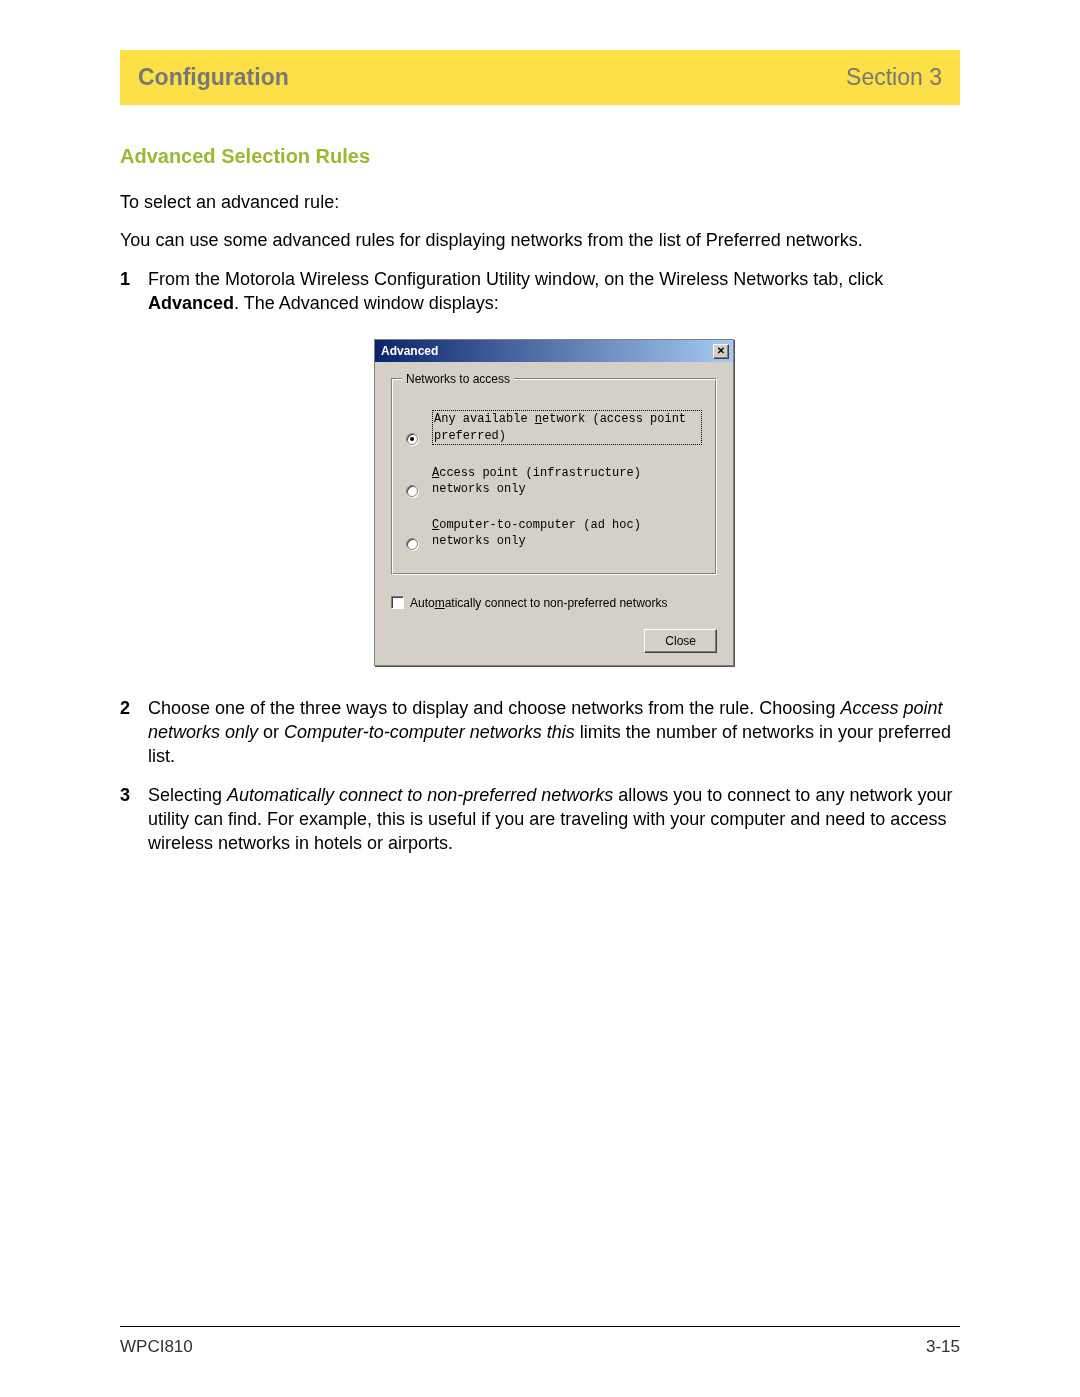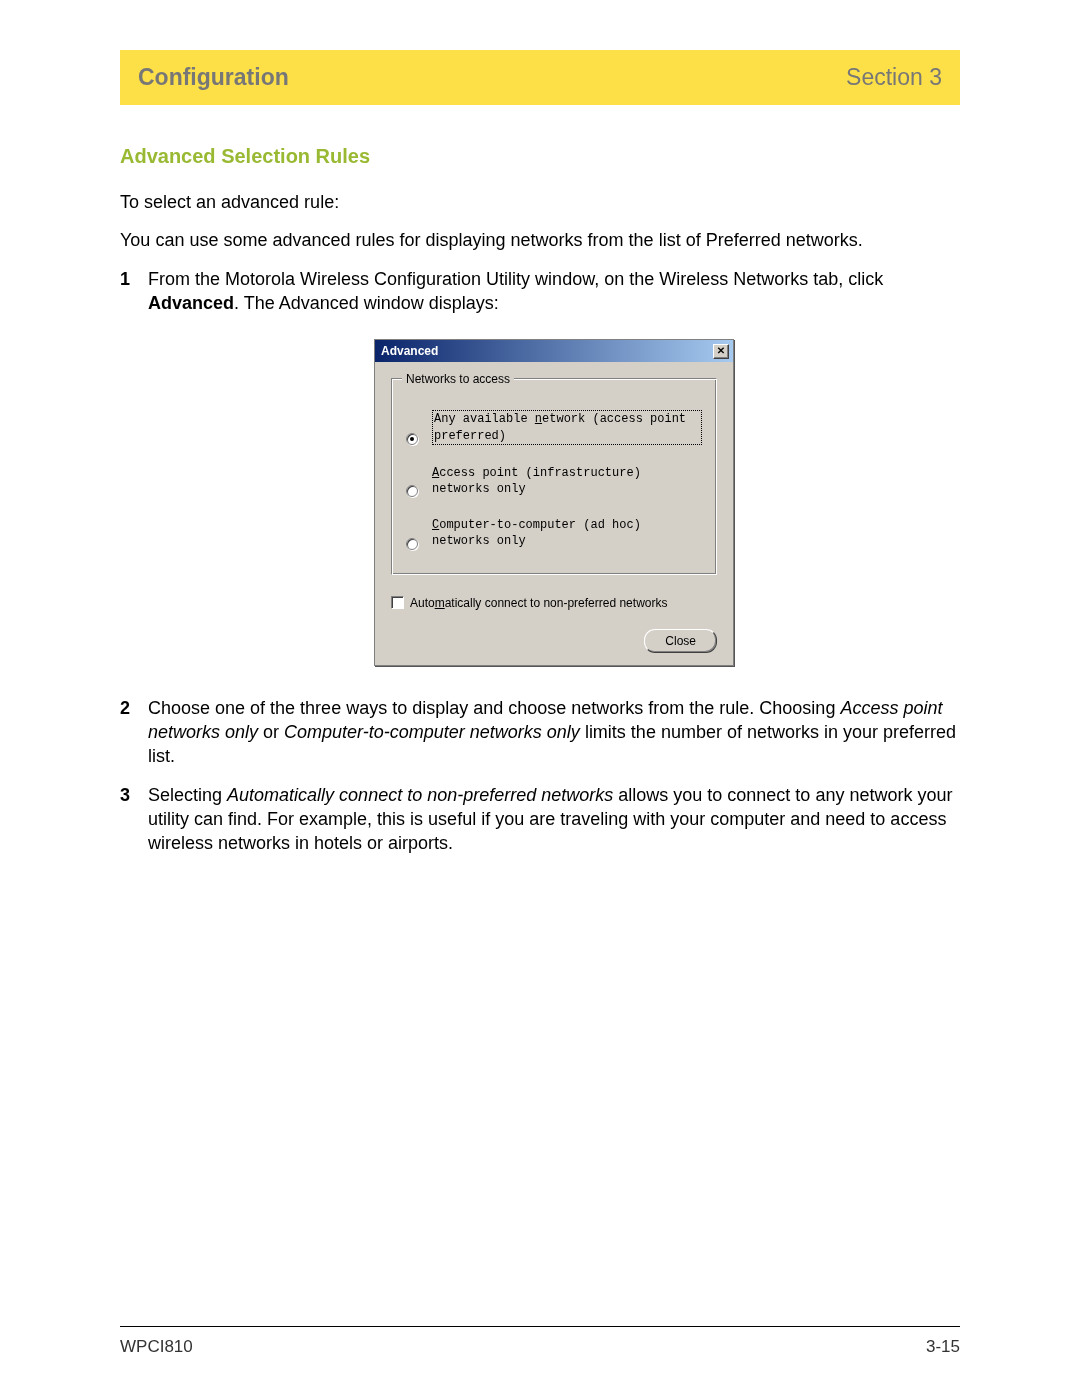--- a/index.html
+++ b/index.html
@@ -192,21 +192,20 @@
     background: #d4d0c8;
     border-top: 1px solid #fff;
     border-left: 1px solid #fff;
     border-right: 1px solid #404040;
     border-bottom: 1px solid #404040;
     box-shadow: inset -1px -1px 0 #808080;
     padding: 3px 20px;
     font-size: 12px;
     font-family: Tahoma, Arial, sans-serif;
     cursor: default;
-    border-radius: 11px;
   }
 
   .footer {
     position: absolute;
     bottom: 40px;
     left: 120px;
     right: 120px;
     border-top: 1px solid #000;
     padding-top: 10px;
     display: flex;
@@ -267,21 +266,21 @@
 
             <div class="dialog-button-row">
               <div class="win-button">Close</div>
             </div>
           </div>
         </div>
       </div>
     </li>
 
     <li>
-      <span>Choose one of the three ways to display and choose networks from the rule. Choosing </span><span class="italic">Access point networks only</span><span> or </span><span class="italic">Computer-to-computer networks only</span><span> limits the number of networks in your preferred list.</span>
+      <span>Choose one of the three ways to display and choose networks from the rule. Choosing </span><span class="italic">Access point networks only</span><span> or </span><span class="italic">Computer-to-computer networks this</span><span> limits the number of networks in your preferred list.</span>
     </li>
 
     <li>
       <span>Selecting </span><span class="italic">Automatically connect to non-preferred networks</span><span> allows you to connect to any network your utility can find. For example, this is useful if you are traveling with your computer and need to access wireless networks in hotels or airports.</span>
     </li>
   </ol>
 
   <div class="footer">
     <span>WPCI810</span>
     <span>3-15</span>

